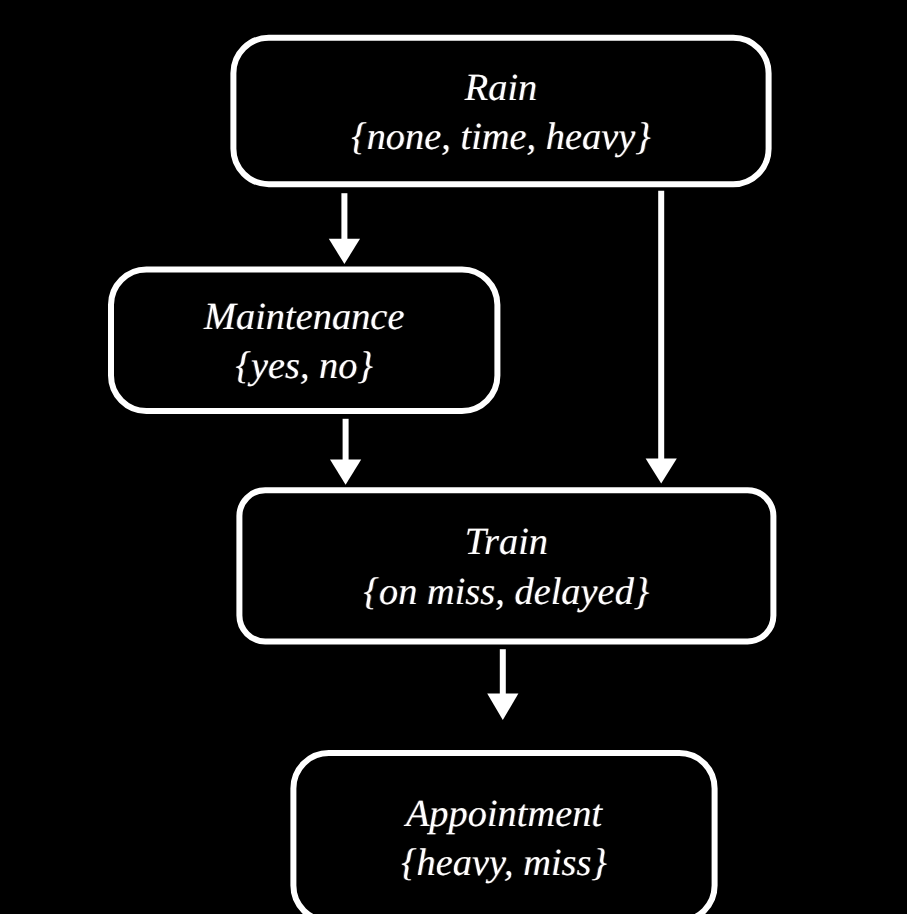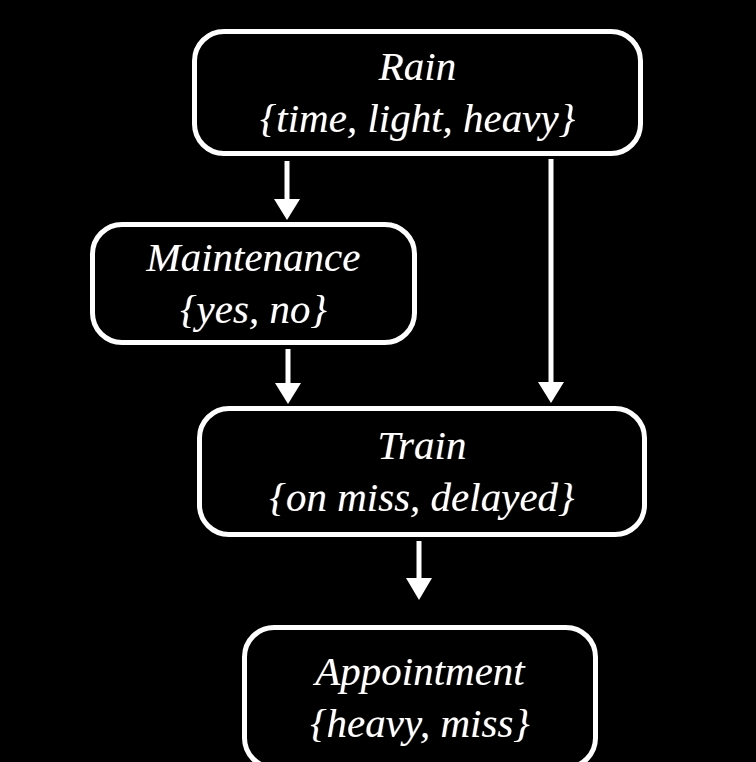--- a/index.html
+++ b/index.html
@@ -31,28 +31,28 @@
     background: #000000;
     display: flex;
     flex-direction: column;
     align-items: center;
     justify-content: center;
     text-align: center;
   }
   .node-label, .node-domain {
     color: #ffffff;
     font-style: italic;
-    font-size: 41px;
+    font-size: 32px;
     line-height: 1.26;
     white-space: nowrap;
     text-shadow: 0.7px 0 0 rgba(255,170,80,0.35), -0.7px 0 0 rgba(110,170,255,0.35);
   }
   #node-rain        { left: 192px; top: 29px;  width: 451px; height: 127px; }
   #node-maintenance { left: 90px;  top: 222px; width: 327px; height: 123px; }
-  #node-train       { left: 197px; top: 406px; width: 450px; height: 131px; }
+  #node-train       { left: 197px; top: 406px; width: 450px; height: 131px; border-radius: 24px; }
   #node-appointment { left: 242px; top: 625px; width: 356px; height: 145px; }
 </style>
 </head>
 <body>
 
 <div class="canvas">
 
   <svg class="edges-layer" viewBox="0 0 756 762" xmlns="http://www.w3.org/2000/svg">
 
     <g>
@@ -71,21 +71,21 @@
     </g>
 
     <g>
       <line x1="419" y1="541" x2="419" y2="580" stroke="#ffffff" stroke-width="5"></line>
       <polygon points="406,578 432,578 419,600" fill="#ffffff"></polygon>
     </g>
   </svg>
 
   <div class="node" id="node-rain">
     <div class="node-label">Rain</div>
-    <div class="node-domain">{time, light, heavy}</div>
+    <div class="node-domain">{none, time, heavy}</div>
   </div>
 
   <div class="node" id="node-maintenance">
     <div class="node-label">Maintenance</div>
     <div class="node-domain">{yes, no}</div>
   </div>
 
   <div class="node" id="node-train">
     <div class="node-label">Train</div>
     <div class="node-domain">{on miss, delayed}</div>

